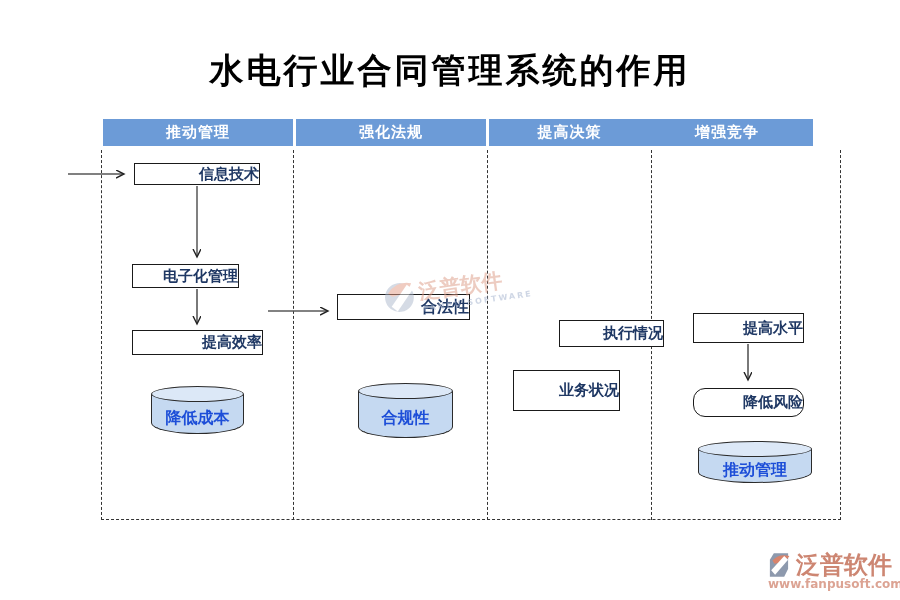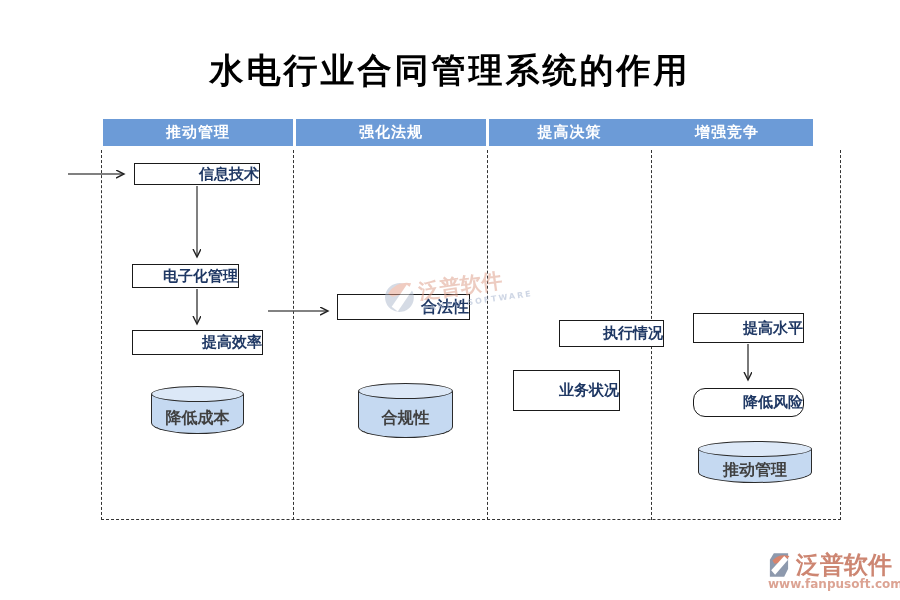--- a/index.html
+++ b/index.html
@@ -39,21 +39,21 @@
     box-sizing:border-box; z-index:2;
   }
   .cyl-body {
     position:absolute; left:0; top:8px; width:100%; bottom:0;
     background:#C5D9F1; border:1.5px solid #2b2b2b; border-top:none;
     border-radius:0 0 50% 50% / 0 0 11px 11px; box-sizing:border-box; z-index:1;
   }
   .cyl-label {
     position:absolute; left:0; right:0; top:0; bottom:0; z-index:3;
     display:flex; align-items:center; justify-content:center; padding-top:16px;
-    color:#404040; font-weight:bold; font-size:16px;
+    color:#1d4ed8; font-weight:bold; font-size:16px;
   }
   .watermark {
     position:absolute; left:382px; top:268px; width:130px; height:60px;
     transform:rotate(-8deg); opacity:0.5; z-index:4; pointer-events:none;
   }
   .wm-logo { position:absolute; left:0; top:4px; }
   .wm-brand {
     position:absolute; left:38px; top:6px; font-family:"DejaVu Serif","Liberation Serif",serif;
     font-size:21px; font-weight:bold; color:#DC9A85; white-space:nowrap;
   }

